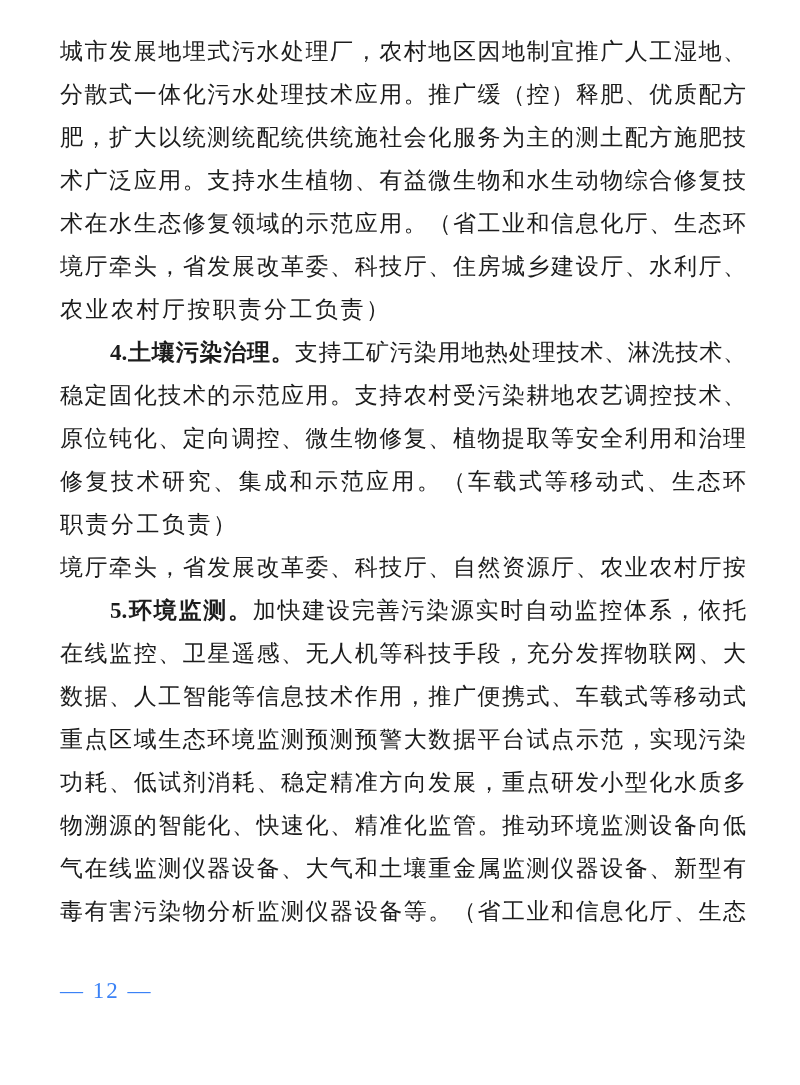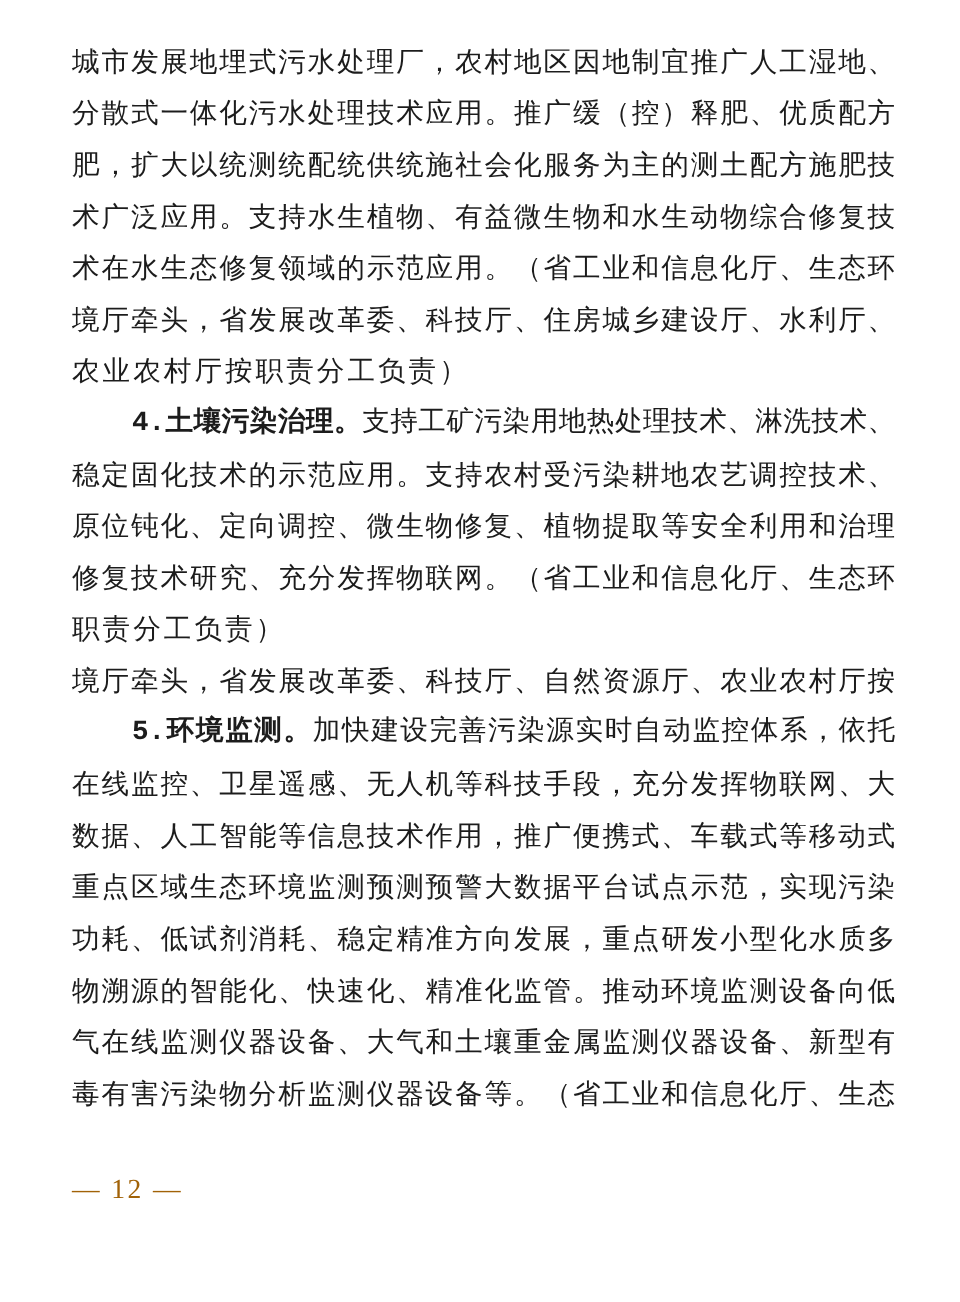--- a/index.html
+++ b/index.html
@@ -28,51 +28,50 @@
     text-align: left;
   }
   .line.full {
     letter-spacing: 0;
     text-align: justify;
     text-align-last: justify;
     white-space: normal;
   }
   .line.indent {
     padding-left: 50px;
-    font-family: Liberation Mono, monospace;
   }
   .line b {
     font-weight: 700;
   }
   .footer {
     position: absolute;
     left: 60px;
     bottom: 26px;
     font-size: 23px;
     letter-spacing: 2px;
-    color: #a16207;
+    color: #3b82f6;
     margin-top: 16px;
   }
 </style>
 </head>
 <body>
 
 <div class="page">
   <main class="content">
       <div class="line full"><span>城市发展地埋式污水处理厂，农村地区因地制宜推广人工湿地、</span></div>
       <div class="line full"><span>分散式一体化污水处理技术应用。推广缓（控）释肥、优质配方</span></div>
       <div class="line full"><span>肥，扩大以统测统配统供统施社会化服务为主的测土配方施肥技</span></div>
       <div class="line full"><span>术广泛应用。支持水生植物、有益微生物和水生动物综合修复技</span></div>
       <div class="line full"><span>术在水生态修复领域的示范应用。（省工业和信息化厅、生态环</span></div>
       <div class="line full"><span>境厅牵头，省发展改革委、科技厅、住房城乡建设厅、水利厅、</span></div>
       <div class="line"><span>农业农村厅按职责分工负责）</span></div>
       <div class="line full indent"><b>4.土壤污染治理。</b><span>支持工矿污染用地热处理技术、淋洗技术、</span></div>
       <div class="line full"><span>稳定固化技术的示范应用。支持农村受污染耕地农艺调控技术、</span></div>
       <div class="line full"><span>原位钝化、定向调控、微生物修复、植物提取等安全利用和治理</span></div>
-      <div class="line full"><span>修复技术研究、充分发挥物联网。（省工业和信息化厅、生态环</span></div>
+      <div class="line full"><span>修复技术研究、集成和示范应用。（车载式等移动式、生态环</span></div>
       <div class="line"><span>职责分工负责）</span></div>
       <div class="line full"><span>境厅牵头，省发展改革委、科技厅、自然资源厅、农业农村厅按</span></div>
       <div class="line full indent"><b>5.环境监测。</b><span>加快建设完善污染源实时自动监控体系，依托</span></div>
       <div class="line full"><span>在线监控、卫星遥感、无人机等科技手段，充分发挥物联网、大</span></div>
       <div class="line full"><span>数据、人工智能等信息技术作用，推广便携式、车载式等移动式</span></div>
       <div class="line full"><span>重点区域生态环境监测预测预警大数据平台试点示范，实现污染</span></div>
       <div class="line full"><span>功耗、低试剂消耗、稳定精准方向发展，重点研发小型化水质多</span></div>
       <div class="line full"><span>物溯源的智能化、快速化、精准化监管。推动环境监测设备向低</span></div>
       <div class="line full"><span>气在线监测仪器设备、大气和土壤重金属监测仪器设备、新型有</span></div>
       <div class="line full"><span>毒有害污染物分析监测仪器设备等。（省工业和信息化厅、生态</span></div>

